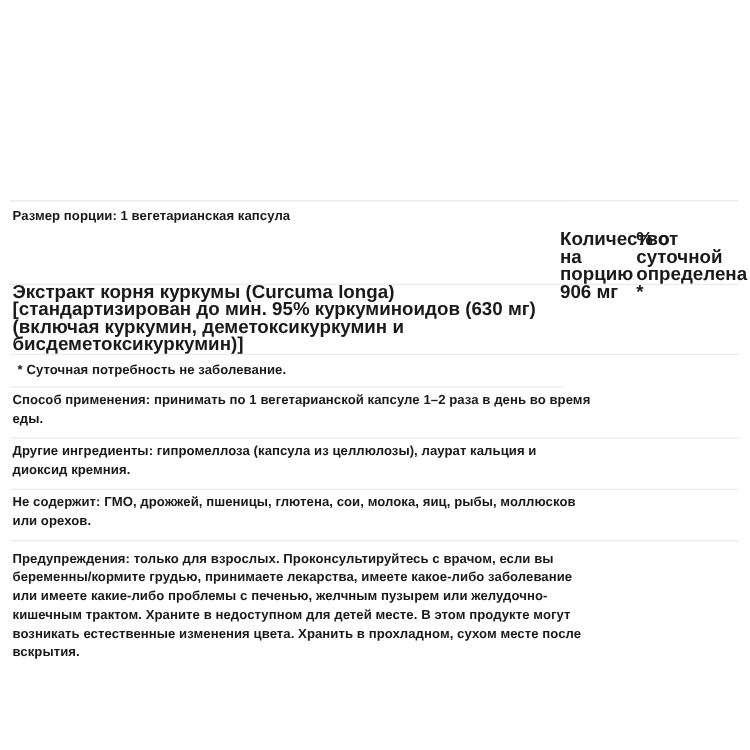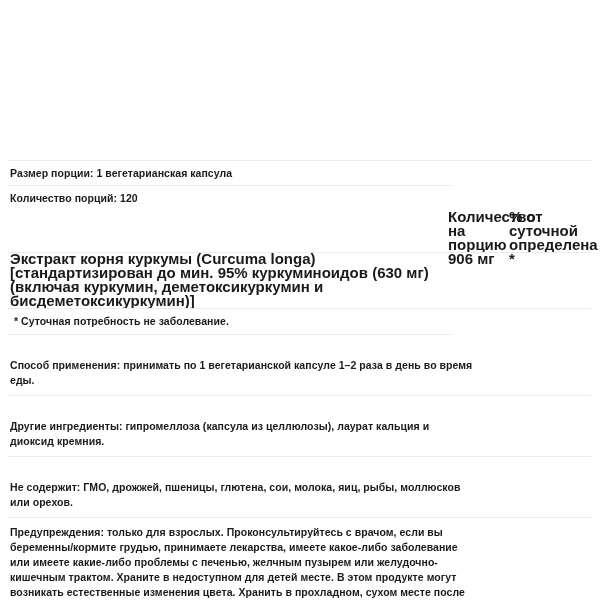--- a/index.html
+++ b/index.html
@@ -98,42 +98,39 @@
 
   
   .footnote {
     padding-top: 6px;
     padding-bottom: 6px;
     padding-left: 14px;
   }
 
   
   .instr {
-    padding-top: 24px;
+    padding-top: 4px;
     padding-bottom: 7px;
   }
   .instr.warn {
     padding-top: 8px;
     padding-bottom: 8px;
     padding-right: 14px;
   }
   .instr .line { line-height: 15px; }
 </style>
 </head>
 <body>
 
 <div id="panel">
 
   <div class="row serving sep-narrow">
     <div class="line">Размер порции: 1 вегетарианская капсула</div>
   </div>
 
-  <div class="row serving sep-narrow">
-    <div class="line">Количество порций: 120</div>
-  </div>
 
   <table class="ntable">
     <colgroup>
       <col class="col-name">
       <col class="col-amount">
       <col class="col-dv">
     </colgroup>
     <thead>
       <tr class="hdr-row">
         <th class="hdr-cell first">

